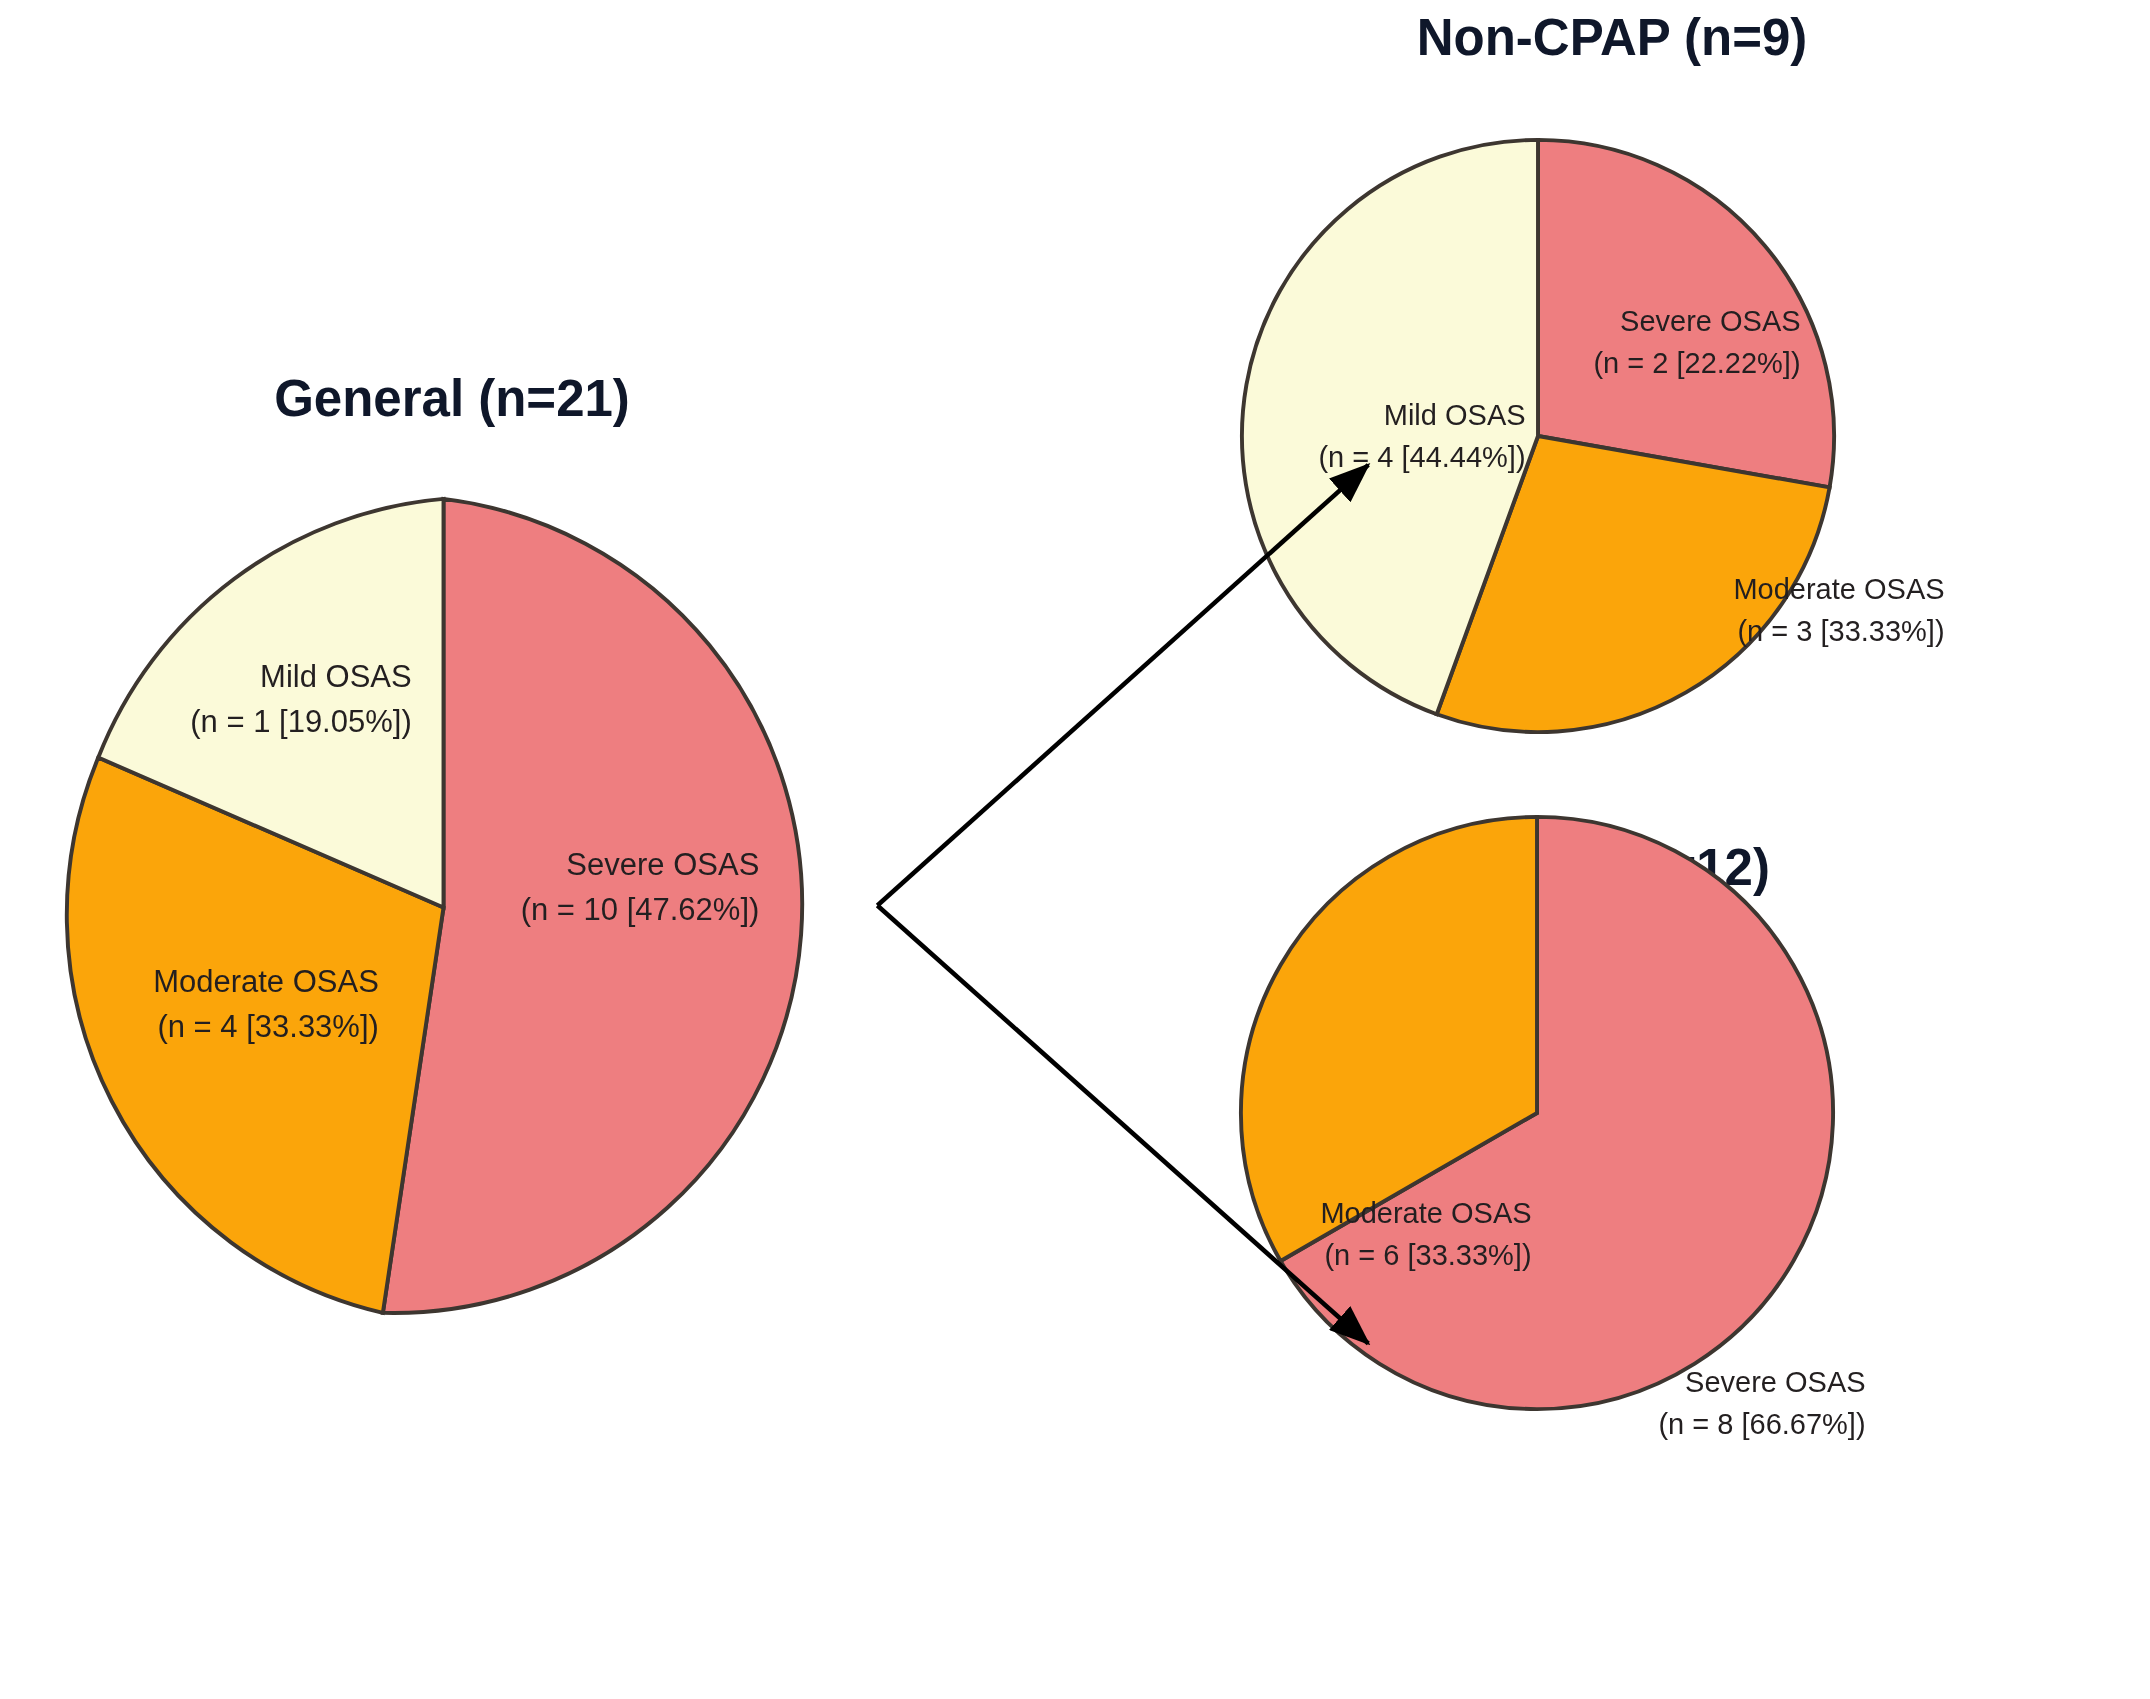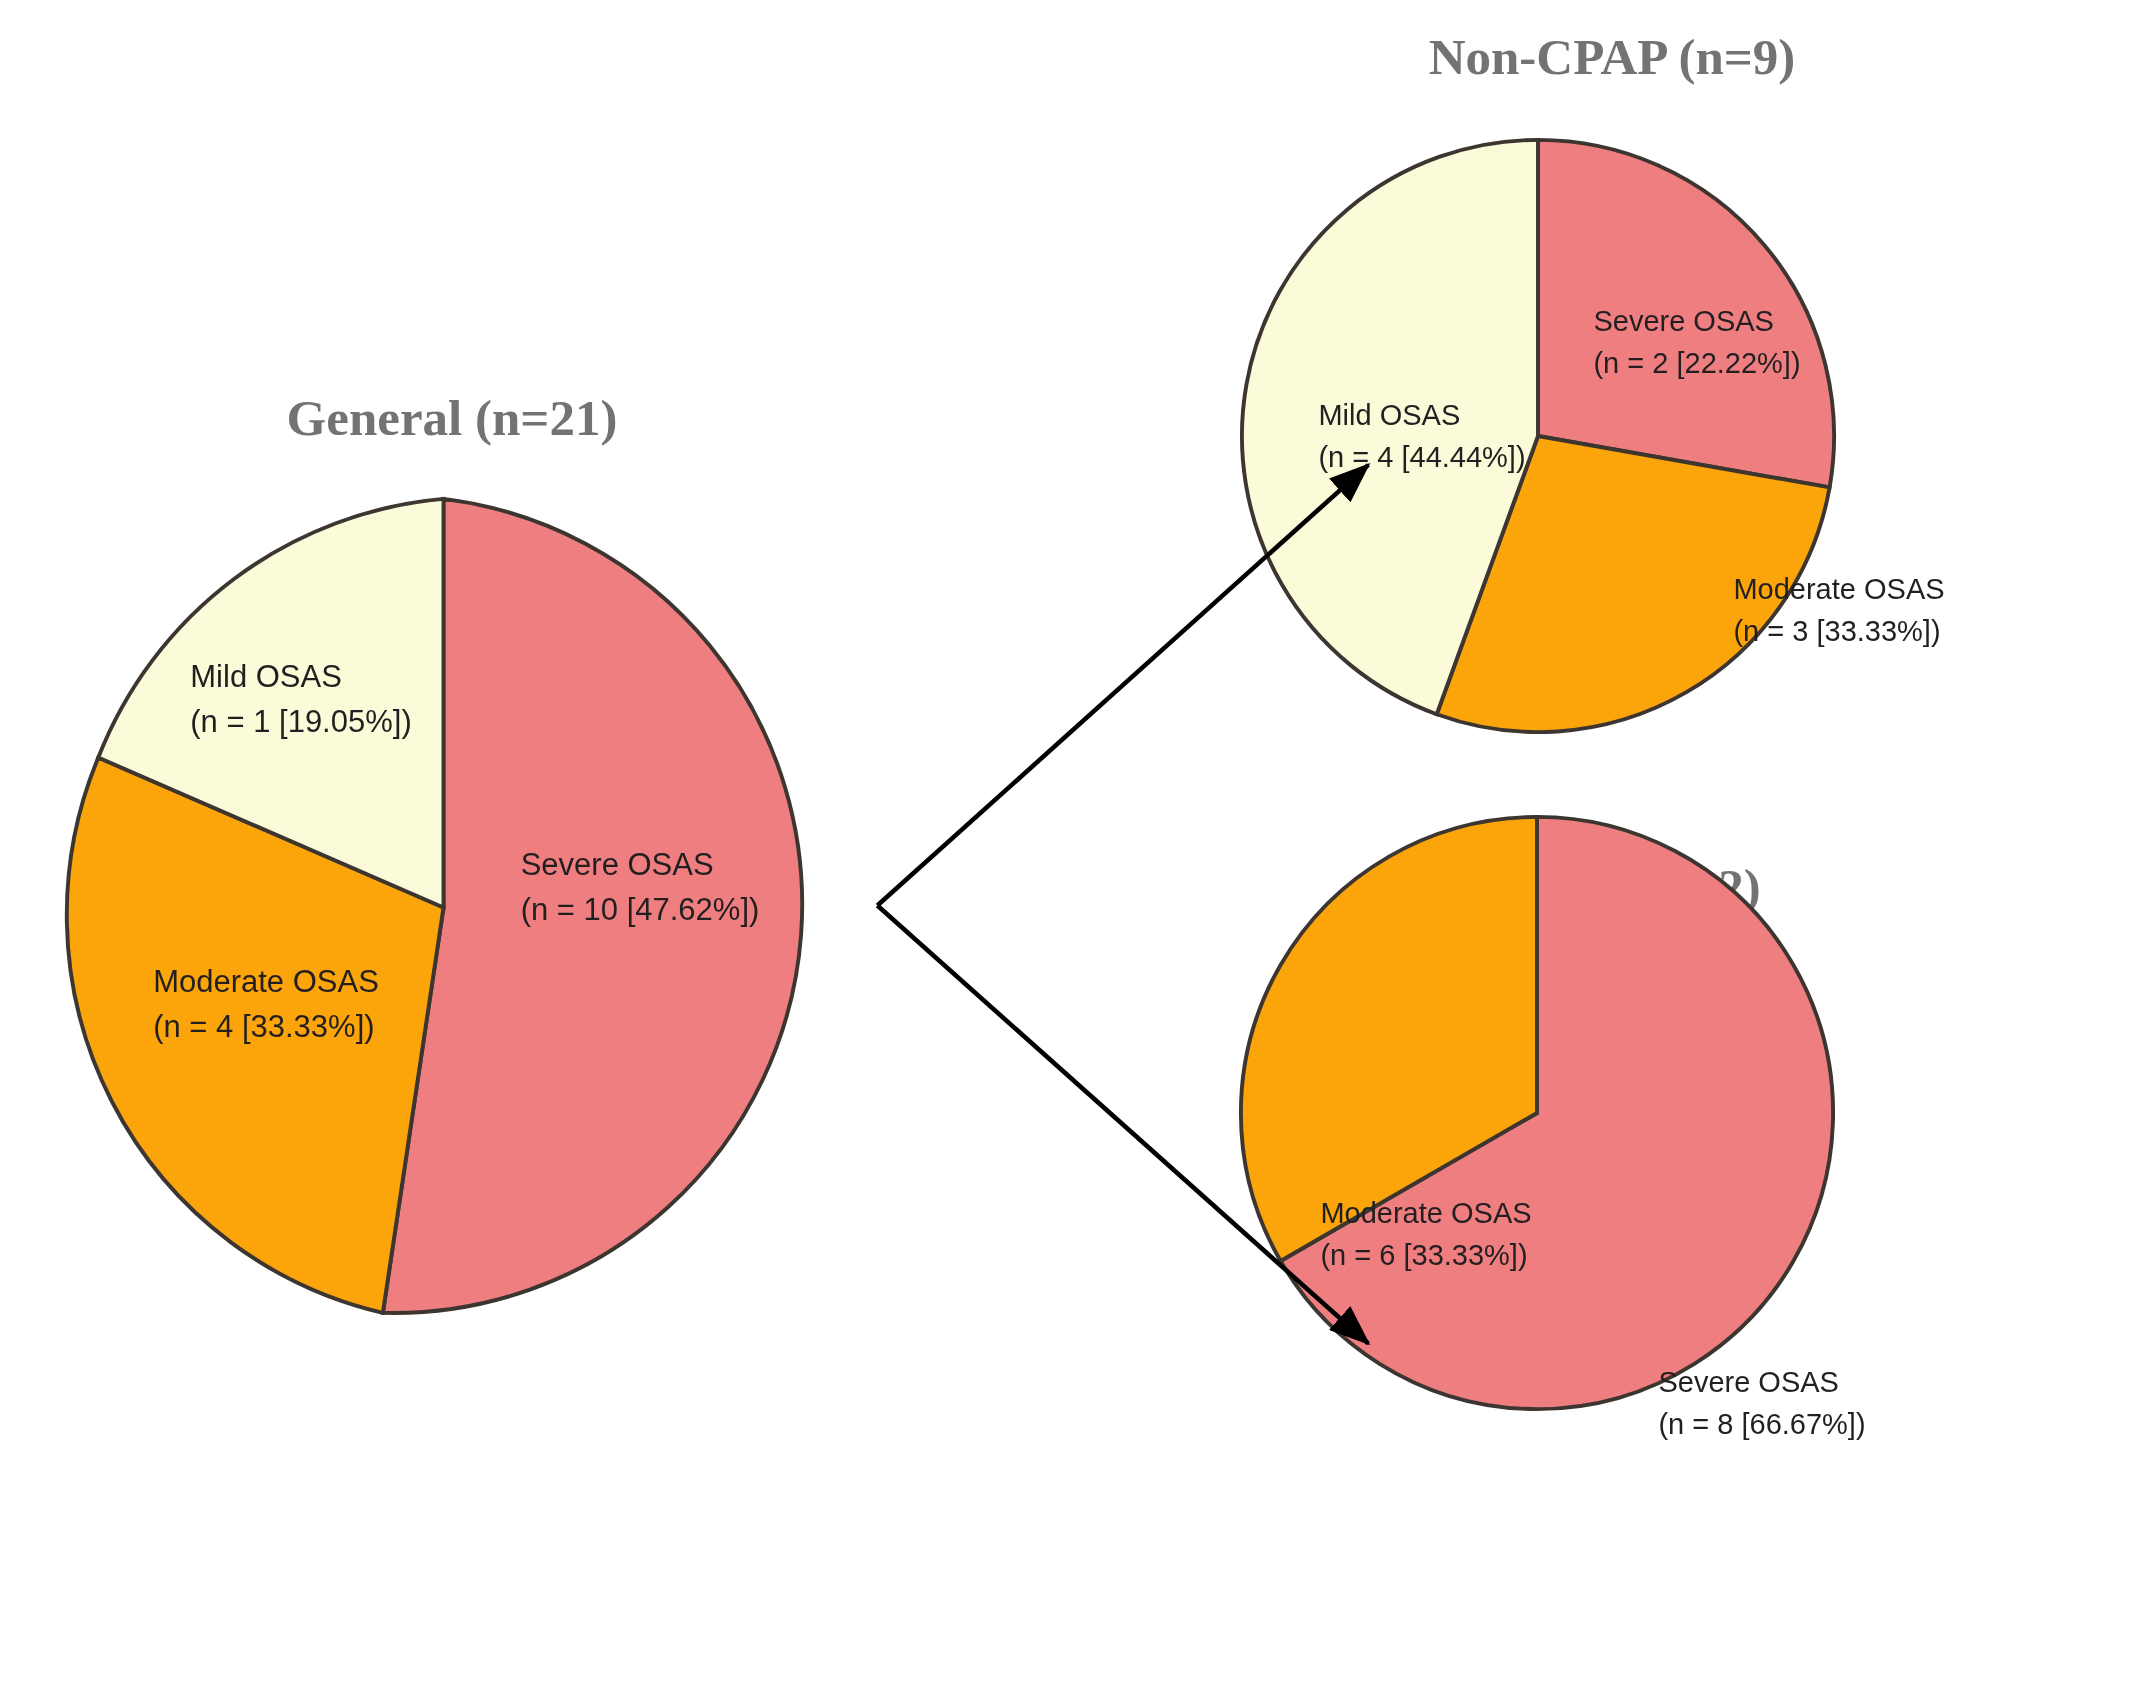--- a/index.html
+++ b/index.html
@@ -11,27 +11,26 @@
   #figure {
     position: relative;
     width: 2151px;
     height: 1700px;
     background: #ffffff;
     font-family: "Liberation Sans", sans-serif;
     overflow: hidden;
   }
   .chart-title {
     position: absolute;
-    font-family: Liberation Serif, serif;
+    font-family: Liberation Sans, sans-serif;
     font-weight: bold;
-    color: #737373;
+    color: #0f172a;
     white-space: nowrap;
     text-align: center;
     line-height: 1;
-    margin-top: 20px;
   }
   #title-general {
     left: 8px;
     top: 373px;
     width: 888px;
     font-size: 51px;
   }
   #title-noncpap {
     left: 1266px;
     top: 11.7px;
@@ -43,21 +42,21 @@
     top: 842px;
     width: 561px;
     font-size: 51px;
   }
   .pie-svg {
     position: absolute;
     overflow: visible;
   }
   .slice-label {
     position: absolute;
-    text-align: left;
+    text-align: right;
     white-space: nowrap;
     color: #231f20;
     font-family: "Liberation Sans", sans-serif;
     line-height: 1.45;
     transform: translate(-50%, -50%);
     pointer-events: none;
   }
   .slice-label .lbl-name { display: block; }
   .slice-label .lbl-val  { display: block; }
   #arrows-svg {

